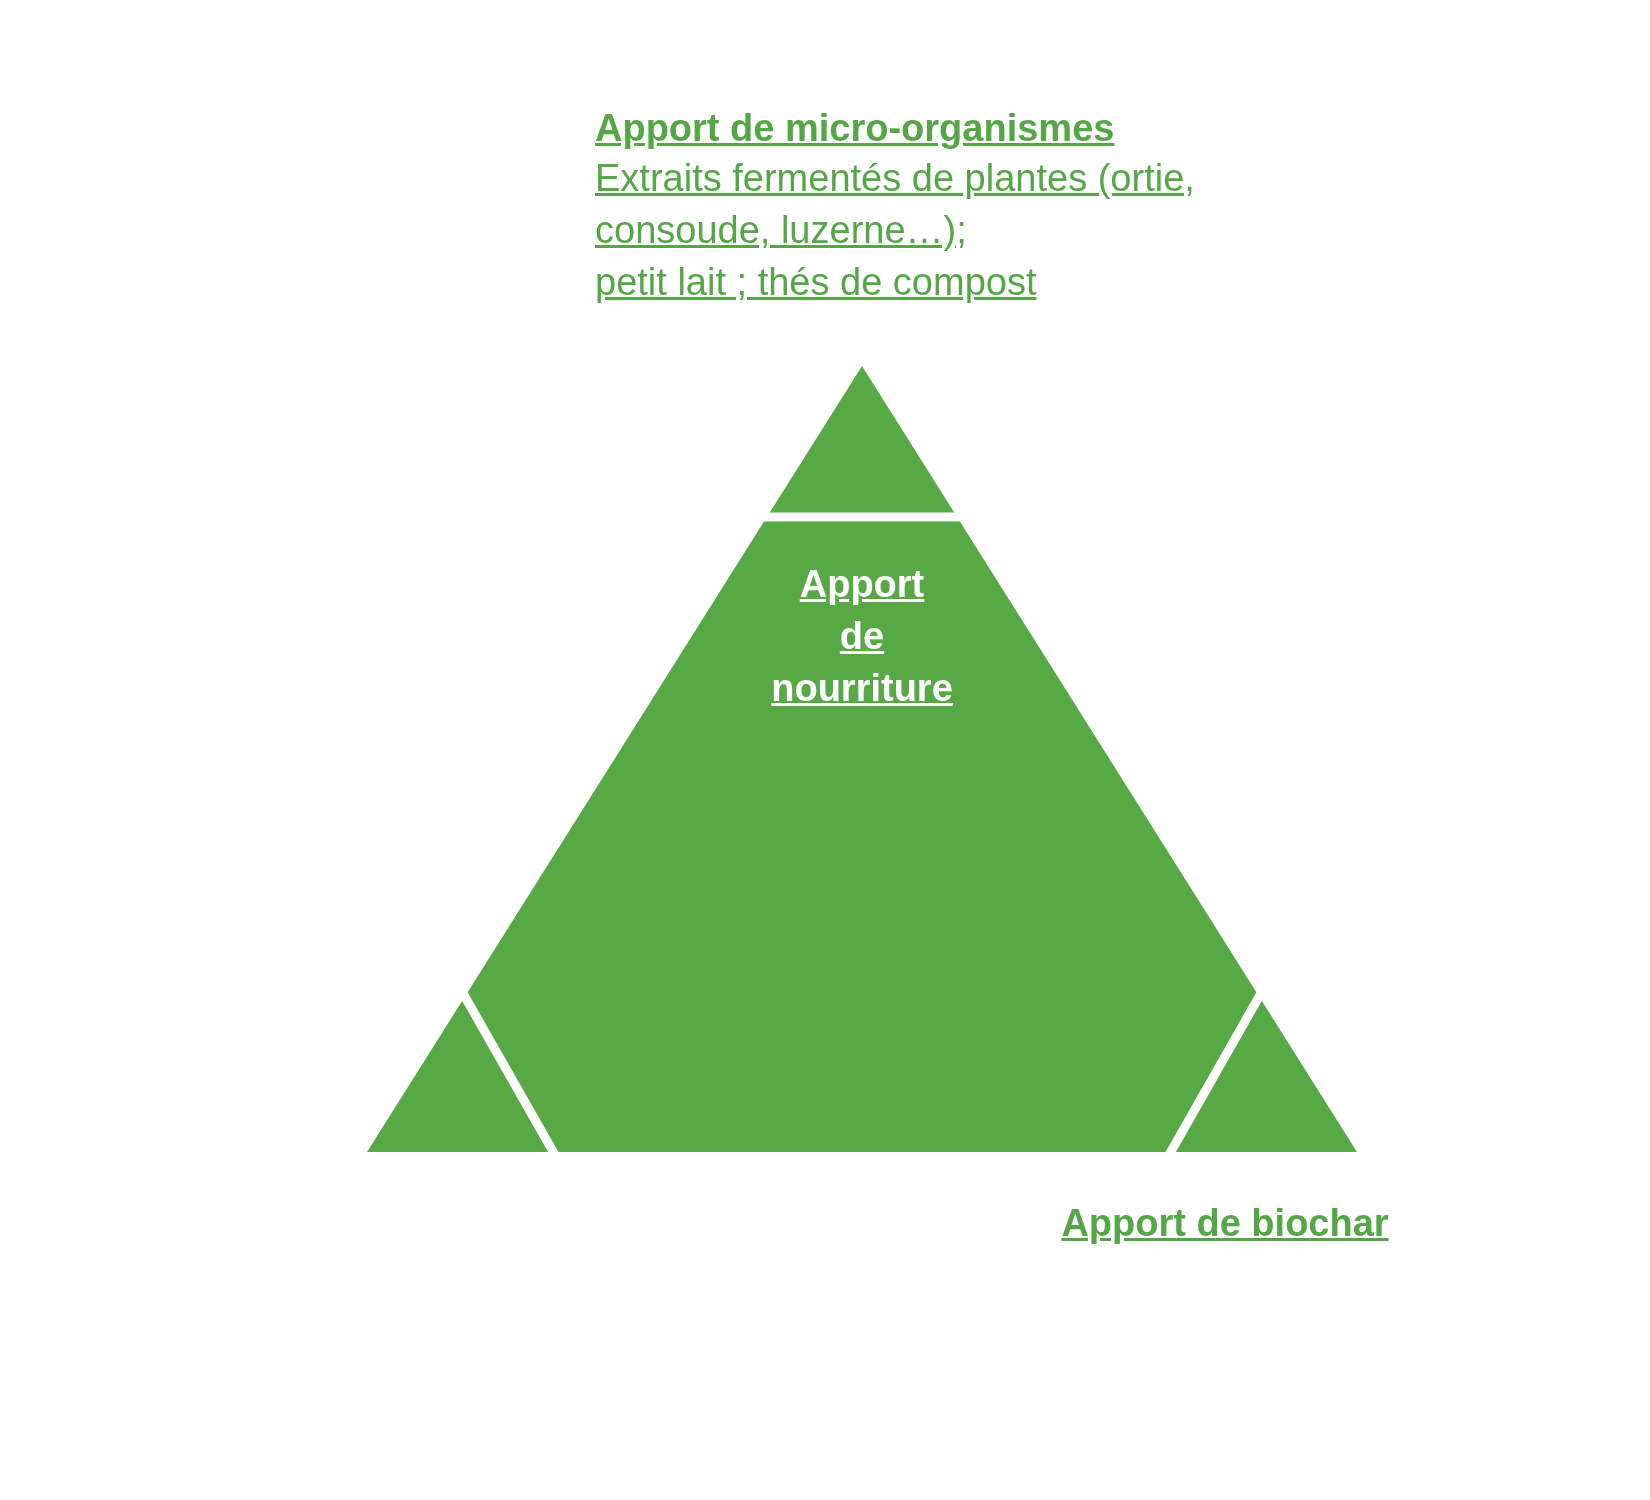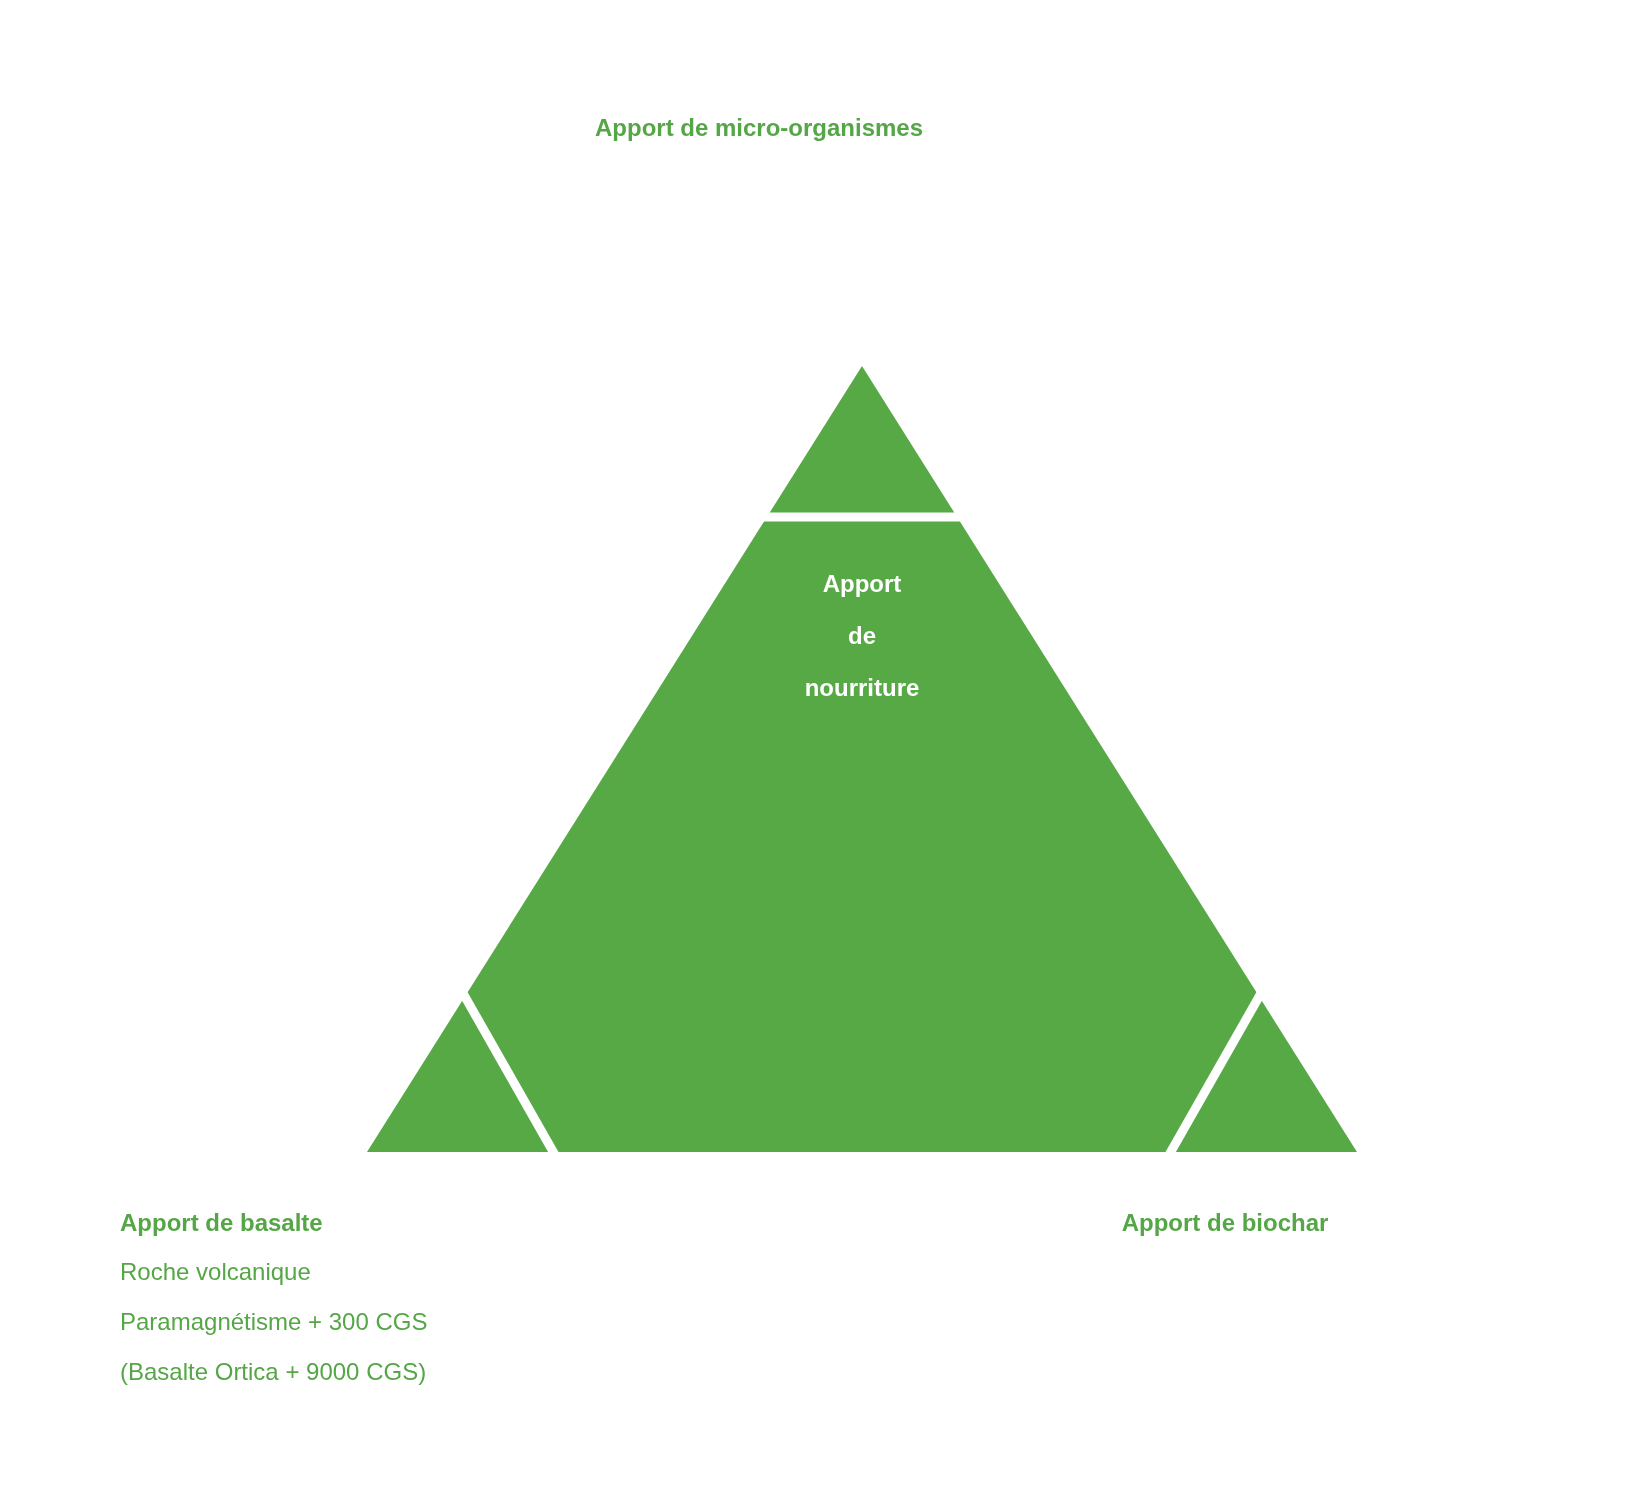--- a/index.html
+++ b/index.html
@@ -17,22 +17,23 @@
   }
   .svg-layer {
     position: absolute;
     left: 0;
     top: 0;
     width: 1650px;
     height: 1500px;
   }
   .label-block {
     position: absolute;
-    font-size: 24px;
+    font-size: 38px;
     color: #55a646;
+    text-decoration: underline;
   }
   .label-block .heading {
     font-weight: 700;
     line-height: 48px;
     white-space: pre-line;
   }
   .label-block .body {
     font-weight: 400;
     line-height: 52px;
     white-space: pre-line;
@@ -78,32 +79,29 @@
 
   <svg class="svg-layer" viewBox="0 0 1650 1500" aria-hidden="true">
     <polygon points="862,366 1357,1152 367,1152" fill="#57a946"></polygon>
     <line x1="745" y1="517" x2="980" y2="517" stroke="#ffffff" stroke-width="9"></line>
     <line x1="460" y1="988" x2="559" y2="1162" stroke="#ffffff" stroke-width="9"></line>
     <line x1="1264" y1="988" x2="1165" y2="1162" stroke="#ffffff" stroke-width="9"></line>
   </svg>
 
   <div class="label-block" id="top-left-label">
     <div class="heading">Apport de micro-organismes</div>
+    <div class="body">Extraits fermentés de plantes (ortie,
+consoude, luzerne…);
+petit lait ; thés de compost</div>
   </div>
 
   <div class="label-block" id="triangle-label">
     <div class="heading">Apport
 de
 nourriture</div>
   </div>
 
-  <div class="label-block" id="bottom-left-label">
-    <div class="heading">Apport de basalte</div>
-    <div class="body">Roche volcanique
-Paramagnétisme + 300 CGS
-(Basalte Ortica + 9000 CGS)</div>
-  </div>
 
   <div class="label-block" id="bottom-right-label">
     <div class="heading">Apport de biochar</div>
   </div>
 
 </div>
 
 </body></html>

